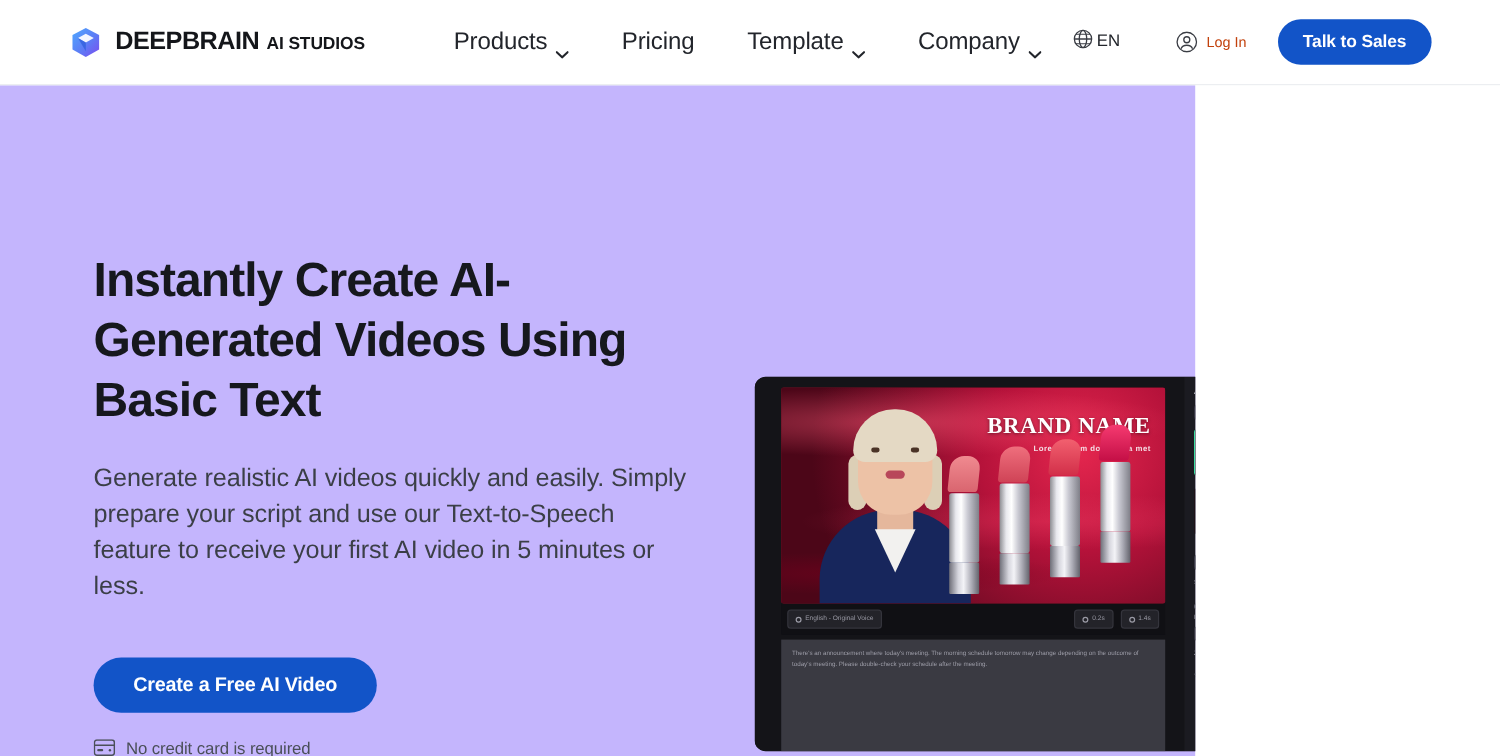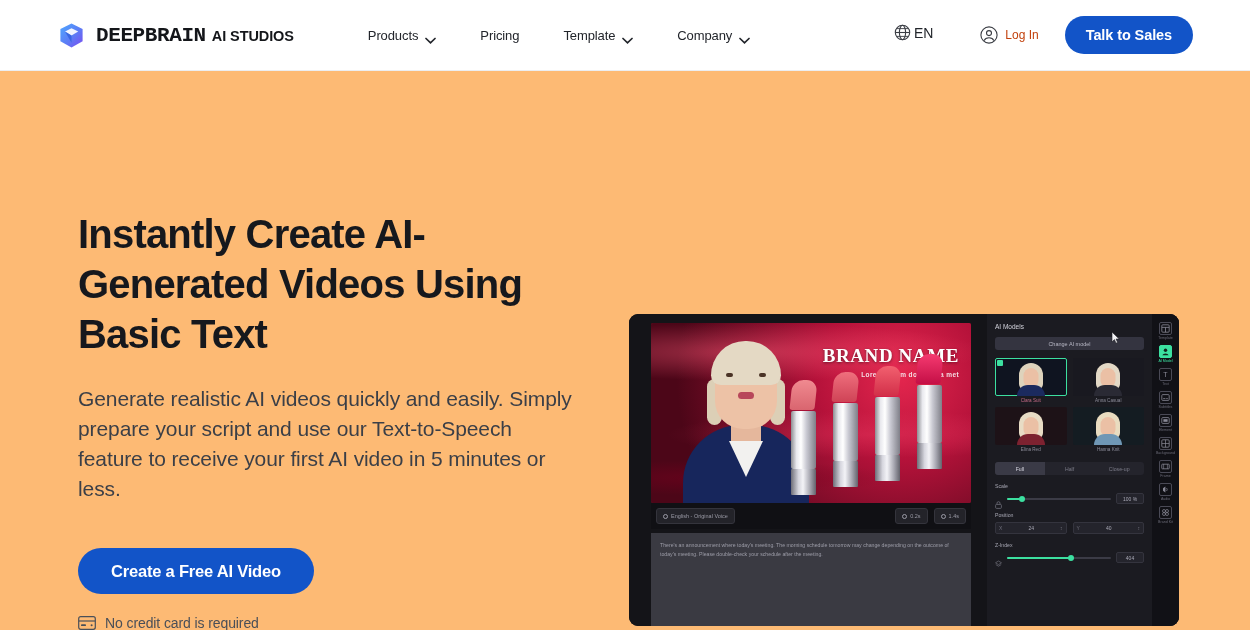--- a/index.html
+++ b/index.html
@@ -46,21 +46,20 @@
     display: flex;
     align-items: baseline;
     gap: 6px;
     white-space: nowrap;
   }
   .brand-name {
     font-size: 21px;
     font-weight: 700;
     letter-spacing: -0.4px;
     color: #14161a;
-    font-family: Liberation Mono, monospace;
   }
   .brand-sub {
     font-size: 14.5px;
     font-weight: 600;
     letter-spacing: -0.1px;
     color: #14161a;
   }
 
   .main-nav {
     display: flex;
@@ -68,21 +67,21 @@
     margin-left: 60px;
     gap: 0;
     position: relative;
   }
   .nav-item {
     display: flex;
     align-items: center;
     gap: 7px;
     padding: 0 22px;
     height: 40px;
-    font-size: 13px;
+    font-size: 20px;
     color: #22252b;
     cursor: pointer;
     white-space: nowrap;
     letter-spacing: -0.1px;
   }
   .nav-item.first { padding-left: 14px; }
   .chev {
     width: 11px; height: 7px;
     display: inline-block;
     flex: 0 0 auto;
@@ -135,23 +134,23 @@
     display: flex;
     align-items: center;
     cursor: pointer;
     font-family: "Liberation Sans", sans-serif;
     white-space: nowrap;
   }
 
   
   .hero {
     position: relative;
-    width: 1250px;
+    width: 996px;
     height: 559px;
-    background: #fdba74;
+    background: #c4b5fd;
     overflow: hidden;
   }
   .hero-copy {
     position: absolute;
     left: 78px;
     top: 138px;
     width: 520px;
   }
   .hero-title {
     font-size: 40px;

